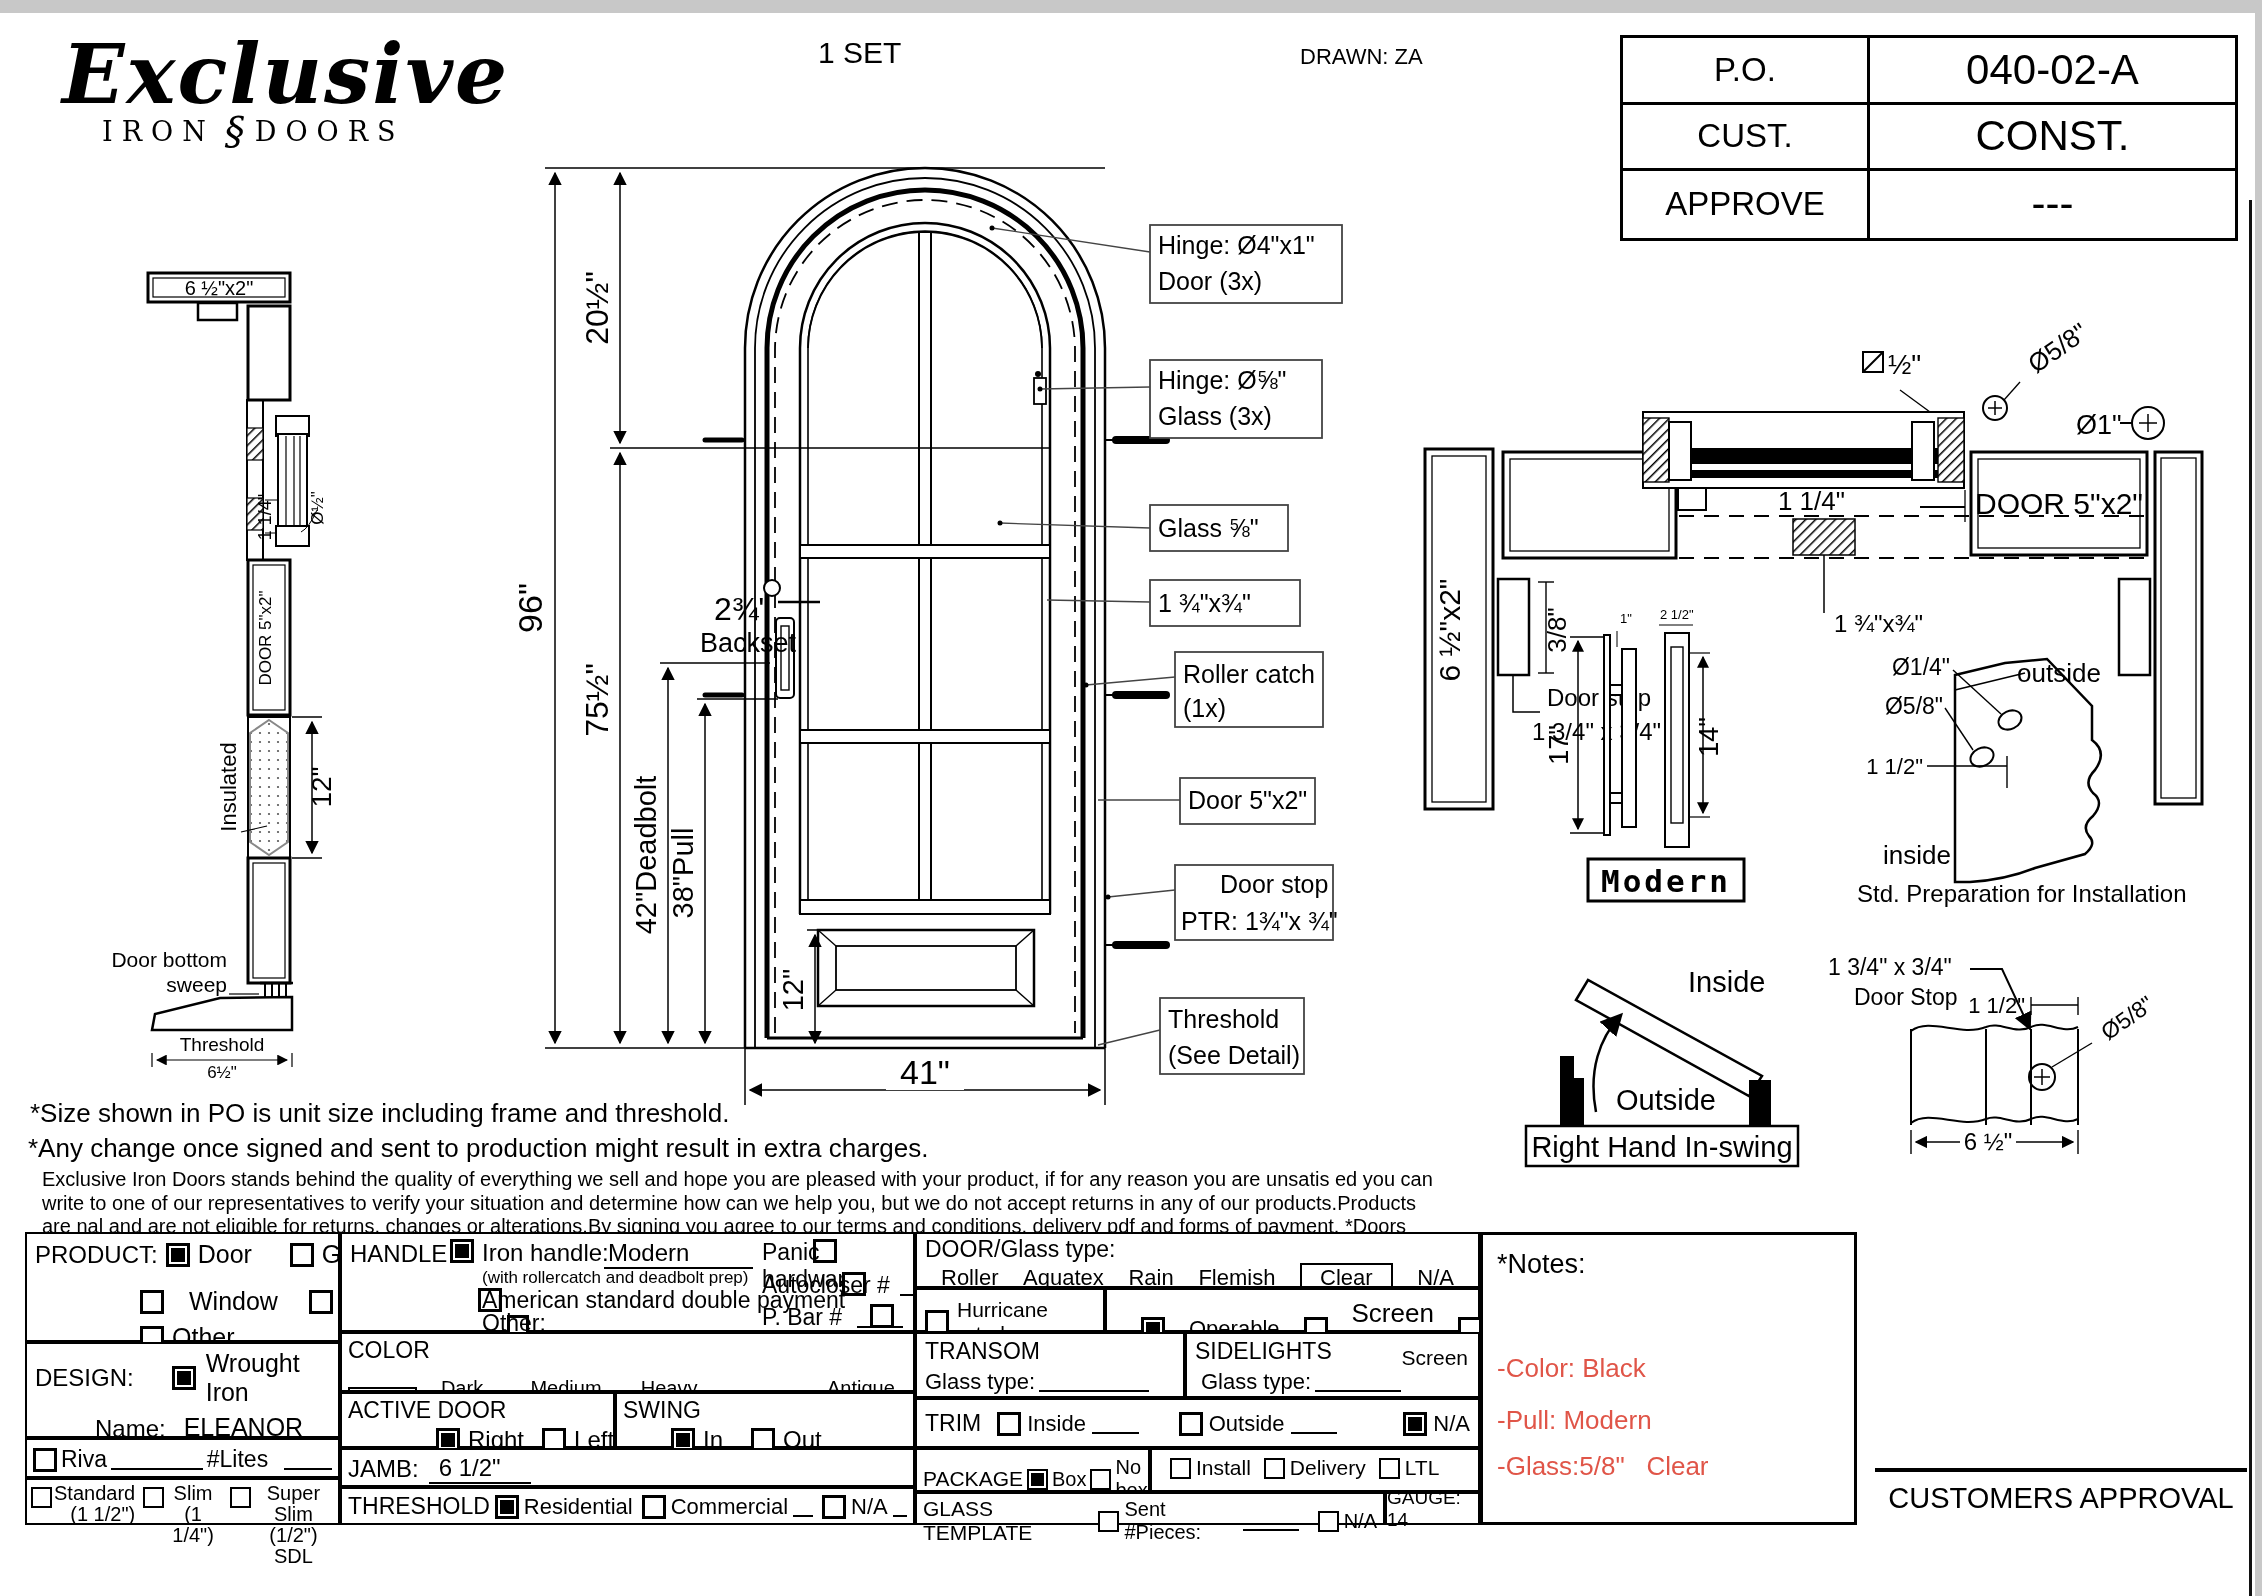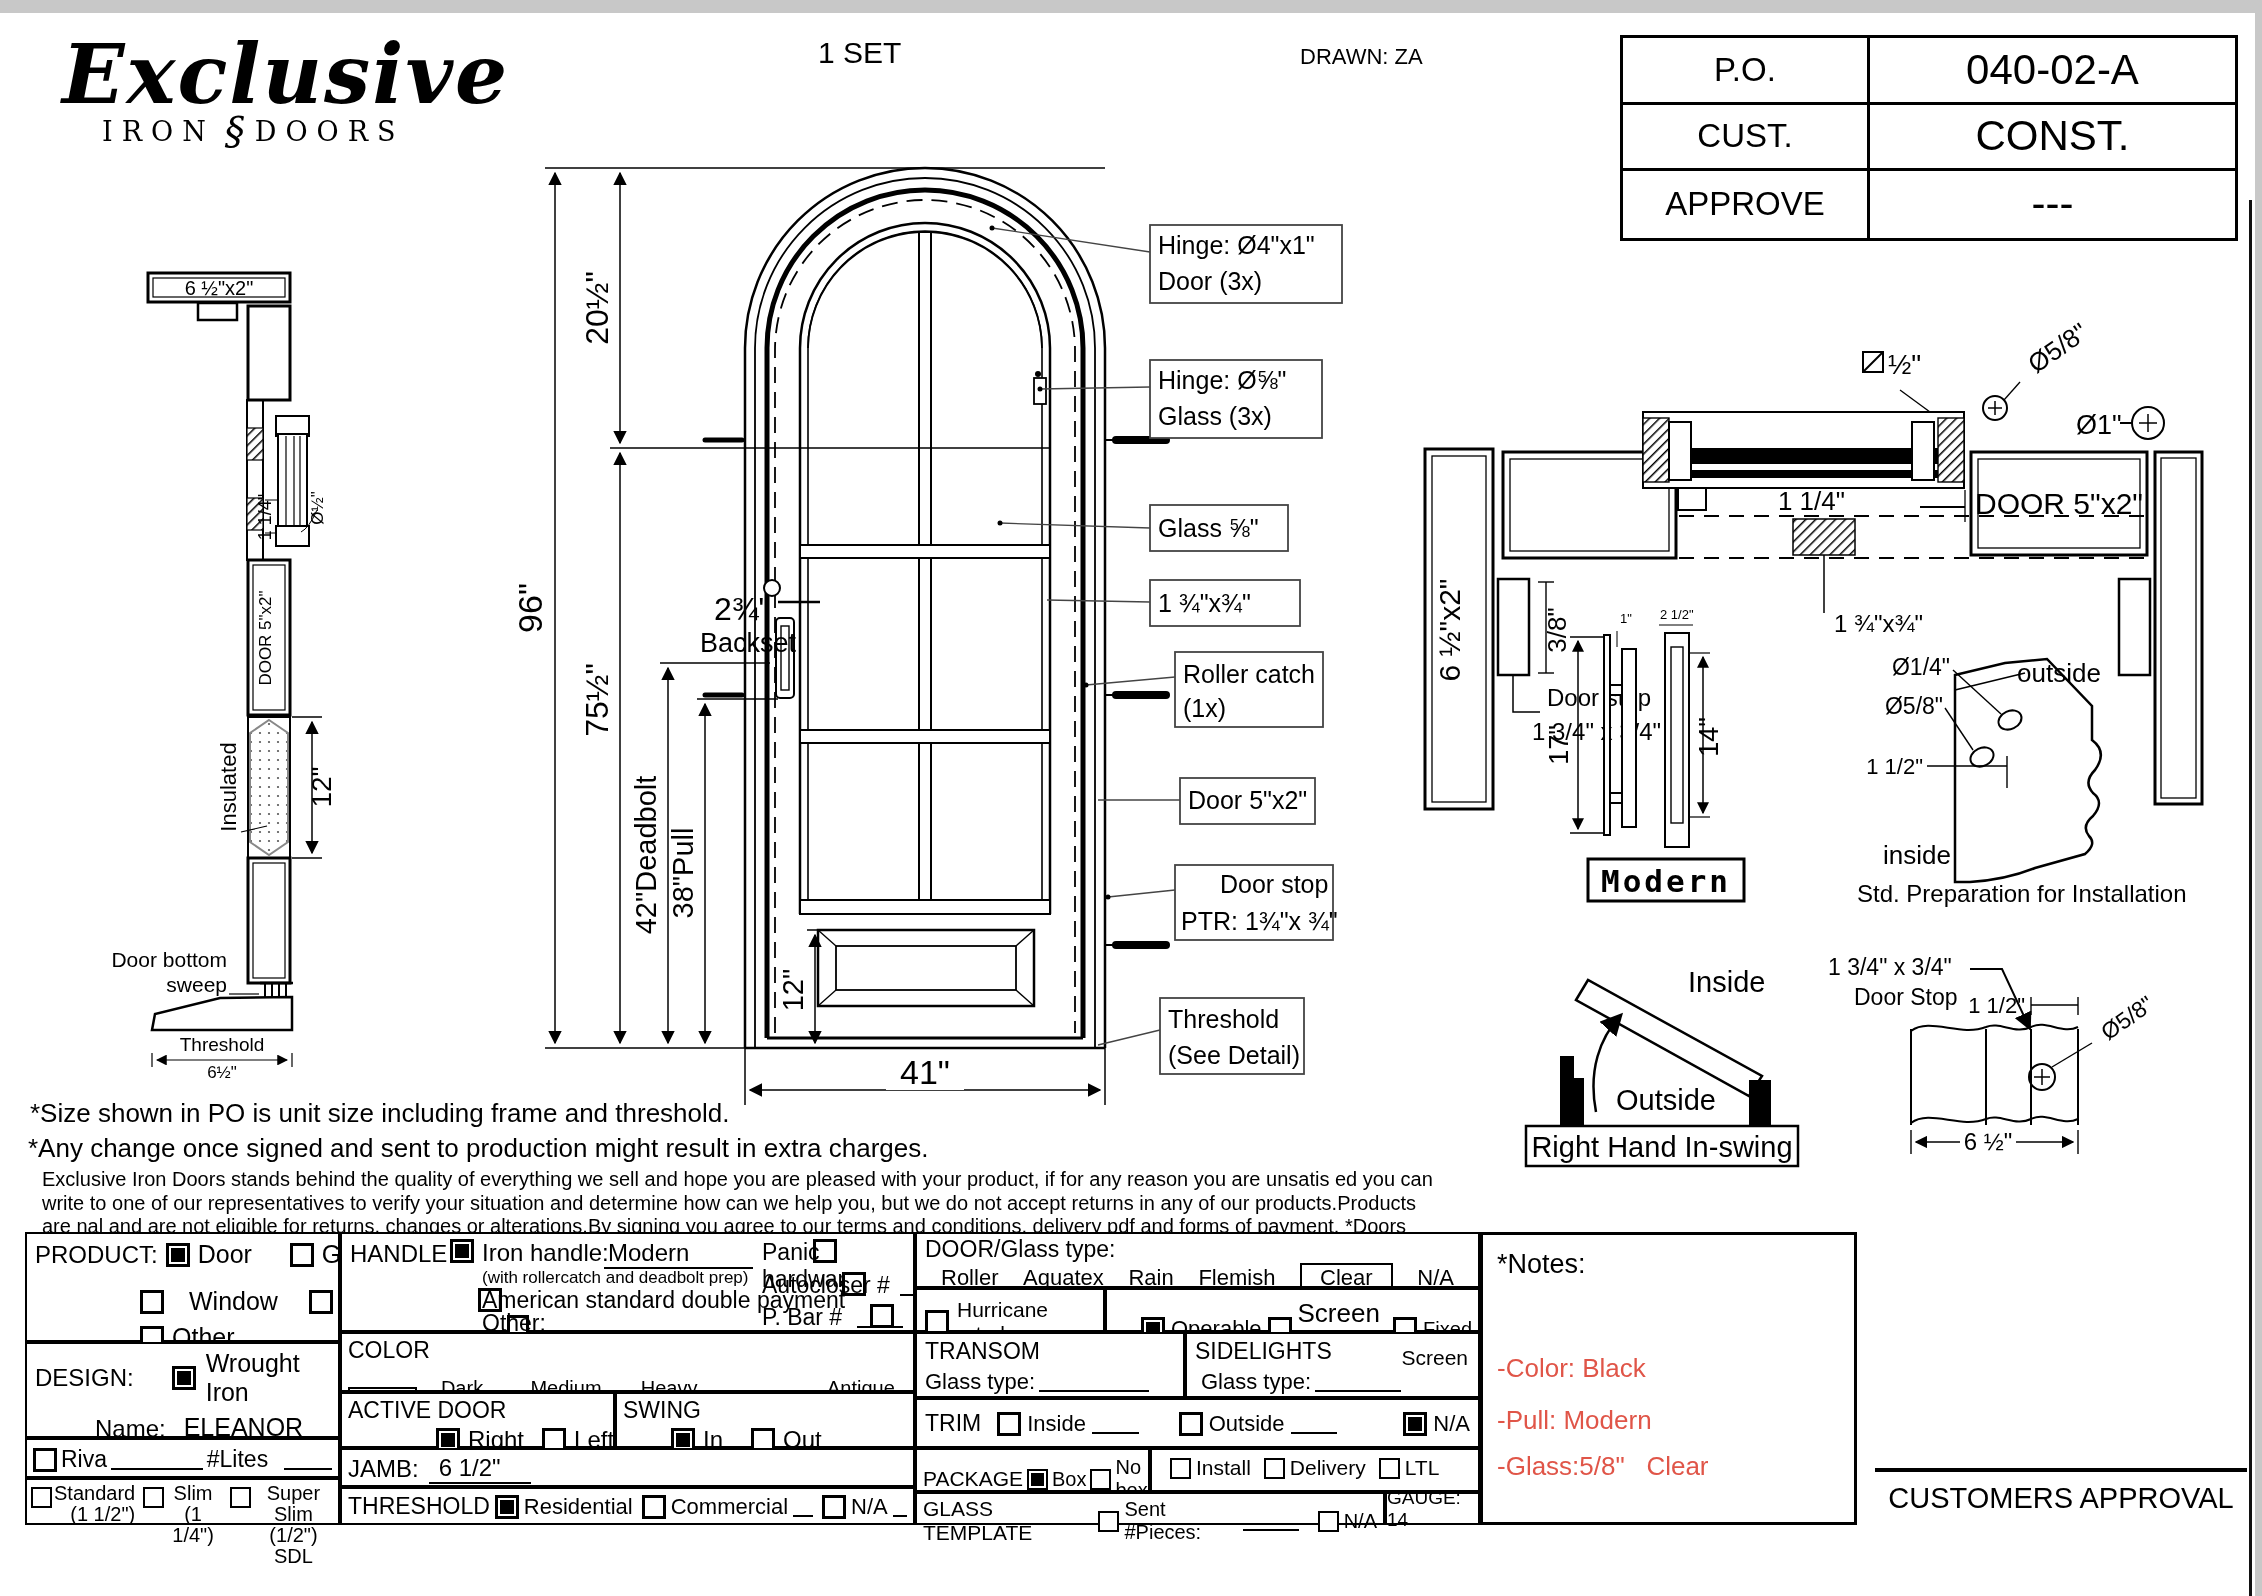--- a/index.html
+++ b/index.html
@@ -564,21 +564,21 @@
     </div>
   </div>
 
   <div class="cell" style="left:890px;top:56px;width:190px;height:44px;padding:8px 8px">
     <div class="row" style="gap:8px">
       <span class="cb" data-on="false"></span>
       <span style="font-size:21px">Hurricane rated</span>
     </div>
   </div>
   <div class="cell" style="left:1080px;top:56px;width:375px;height:44px;padding:8px 6px">
-    <div class="row" style="gap:6px">
+    <div class="row" style="gap:24px">
       <span class="cb" style="margin-left:28px" data-on="true"></span>
       <span style="font-size:22px">Operable</span>
       <span class="cb" data-on="false"></span>
       <span style="font-size:26px">Screen or</span>
       <span class="cb" data-on="false"></span>
       <span style="font-size:20px">Fixed</span>
     </div>
   </div>
 
   <div class="cell" style="left:890px;top:100px;width:270px;height:66px;padding:4px 8px">

